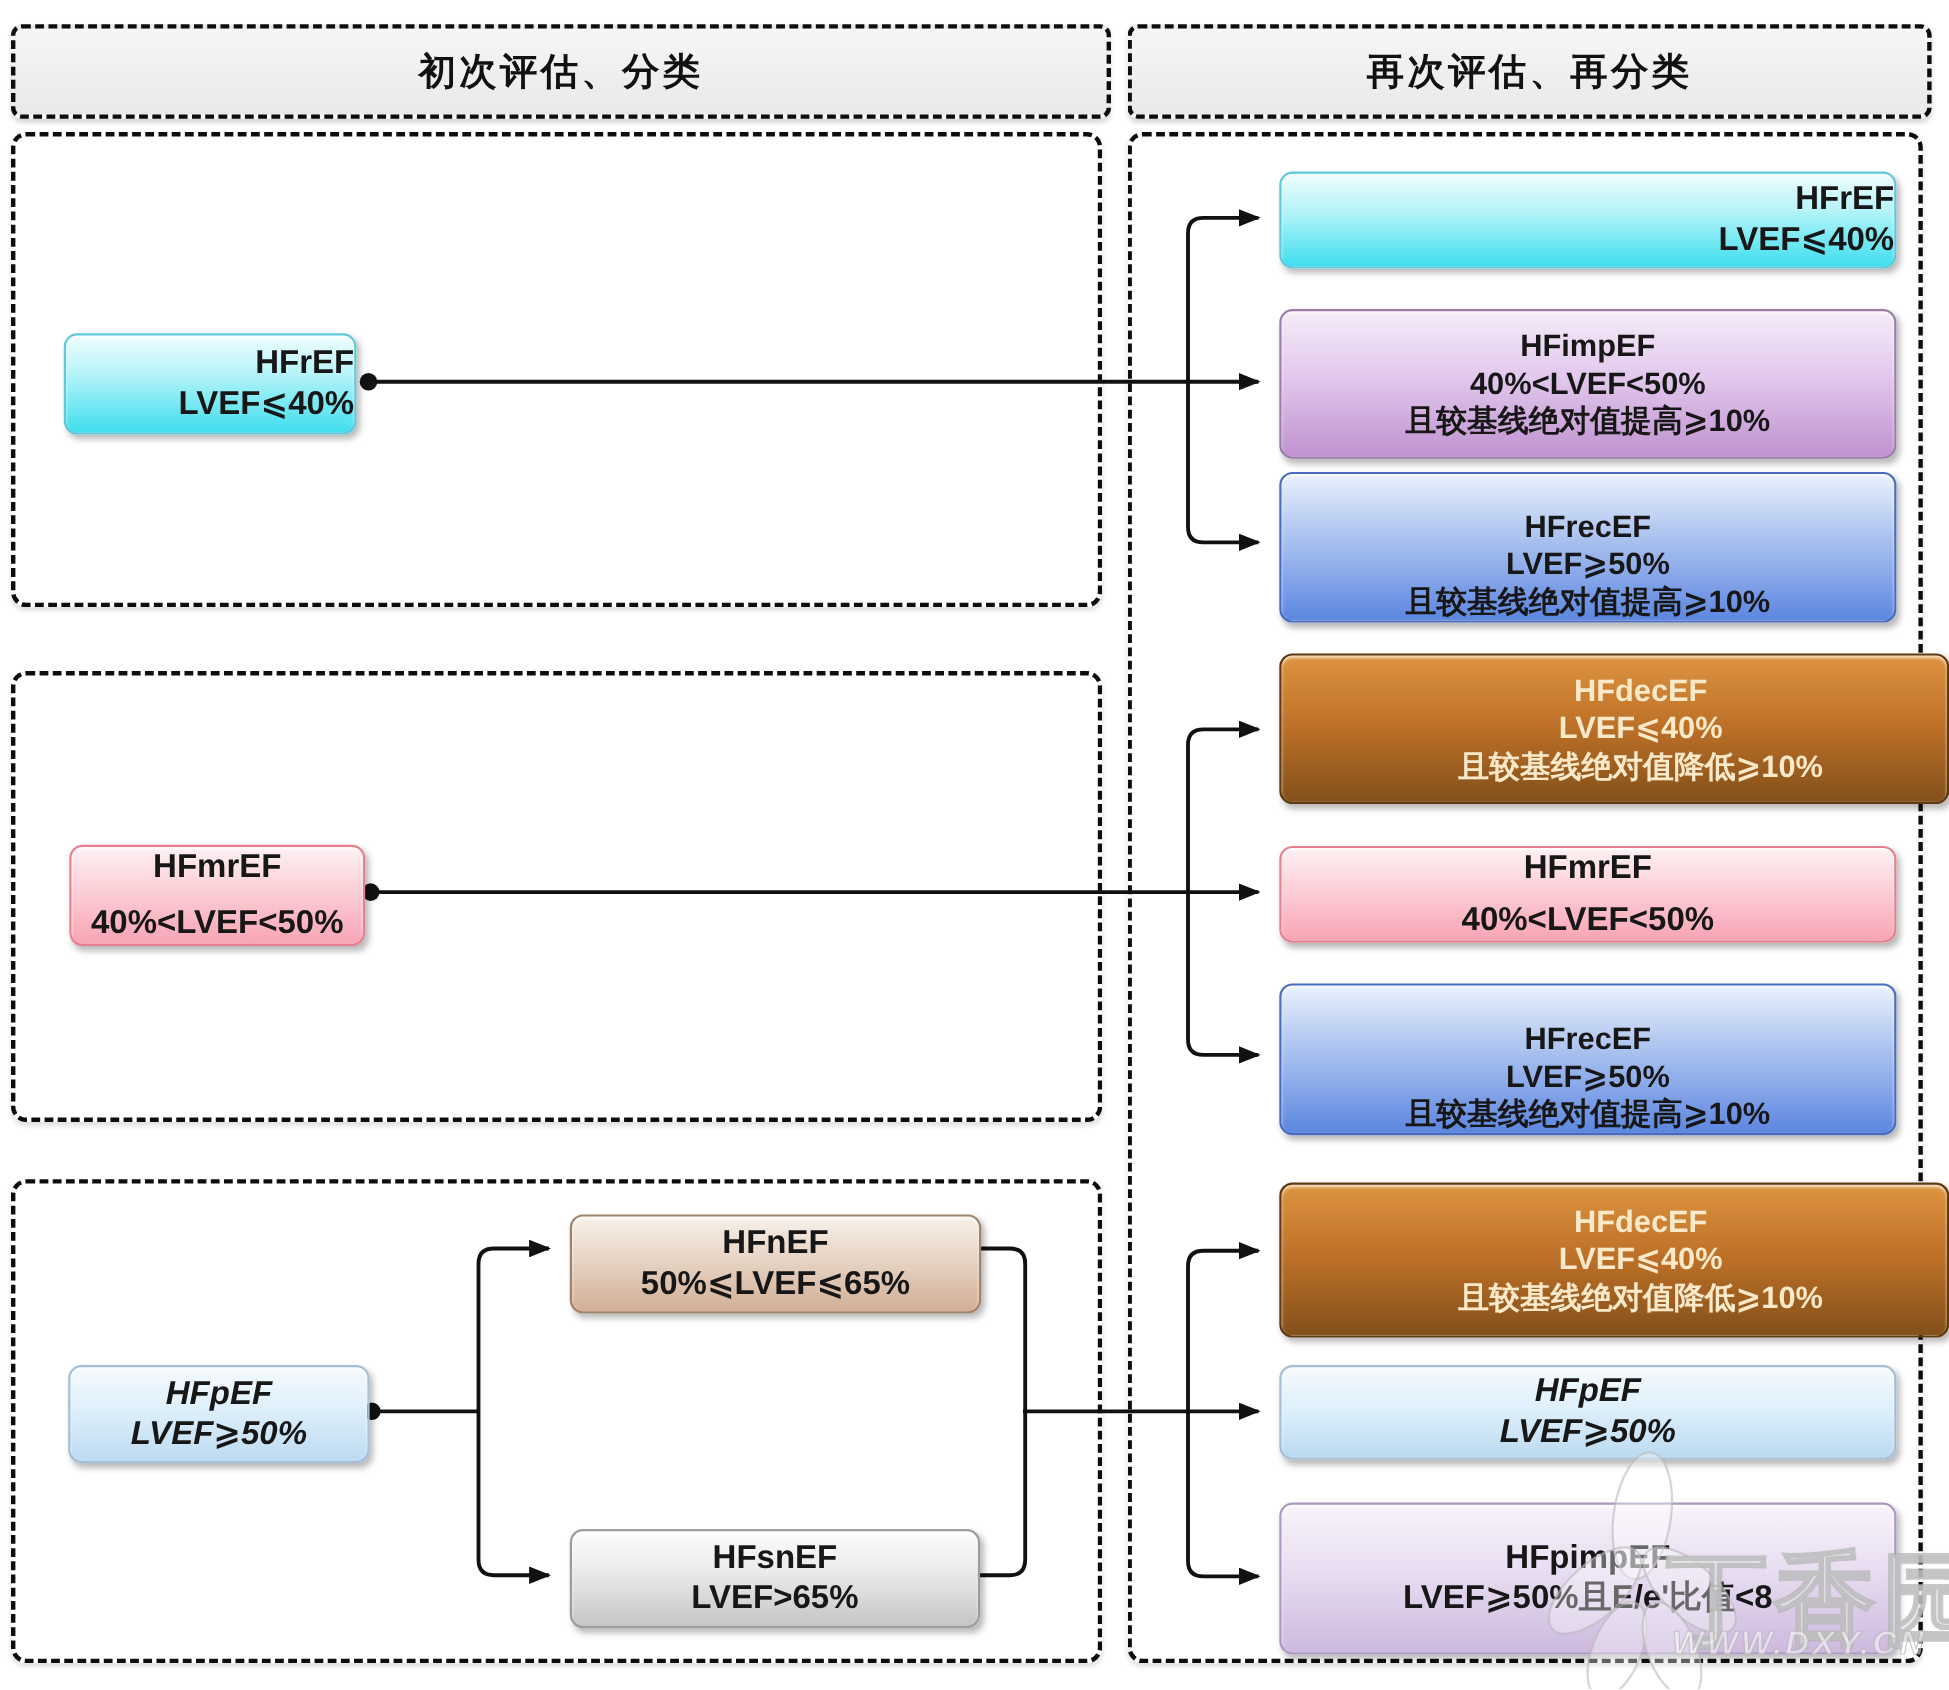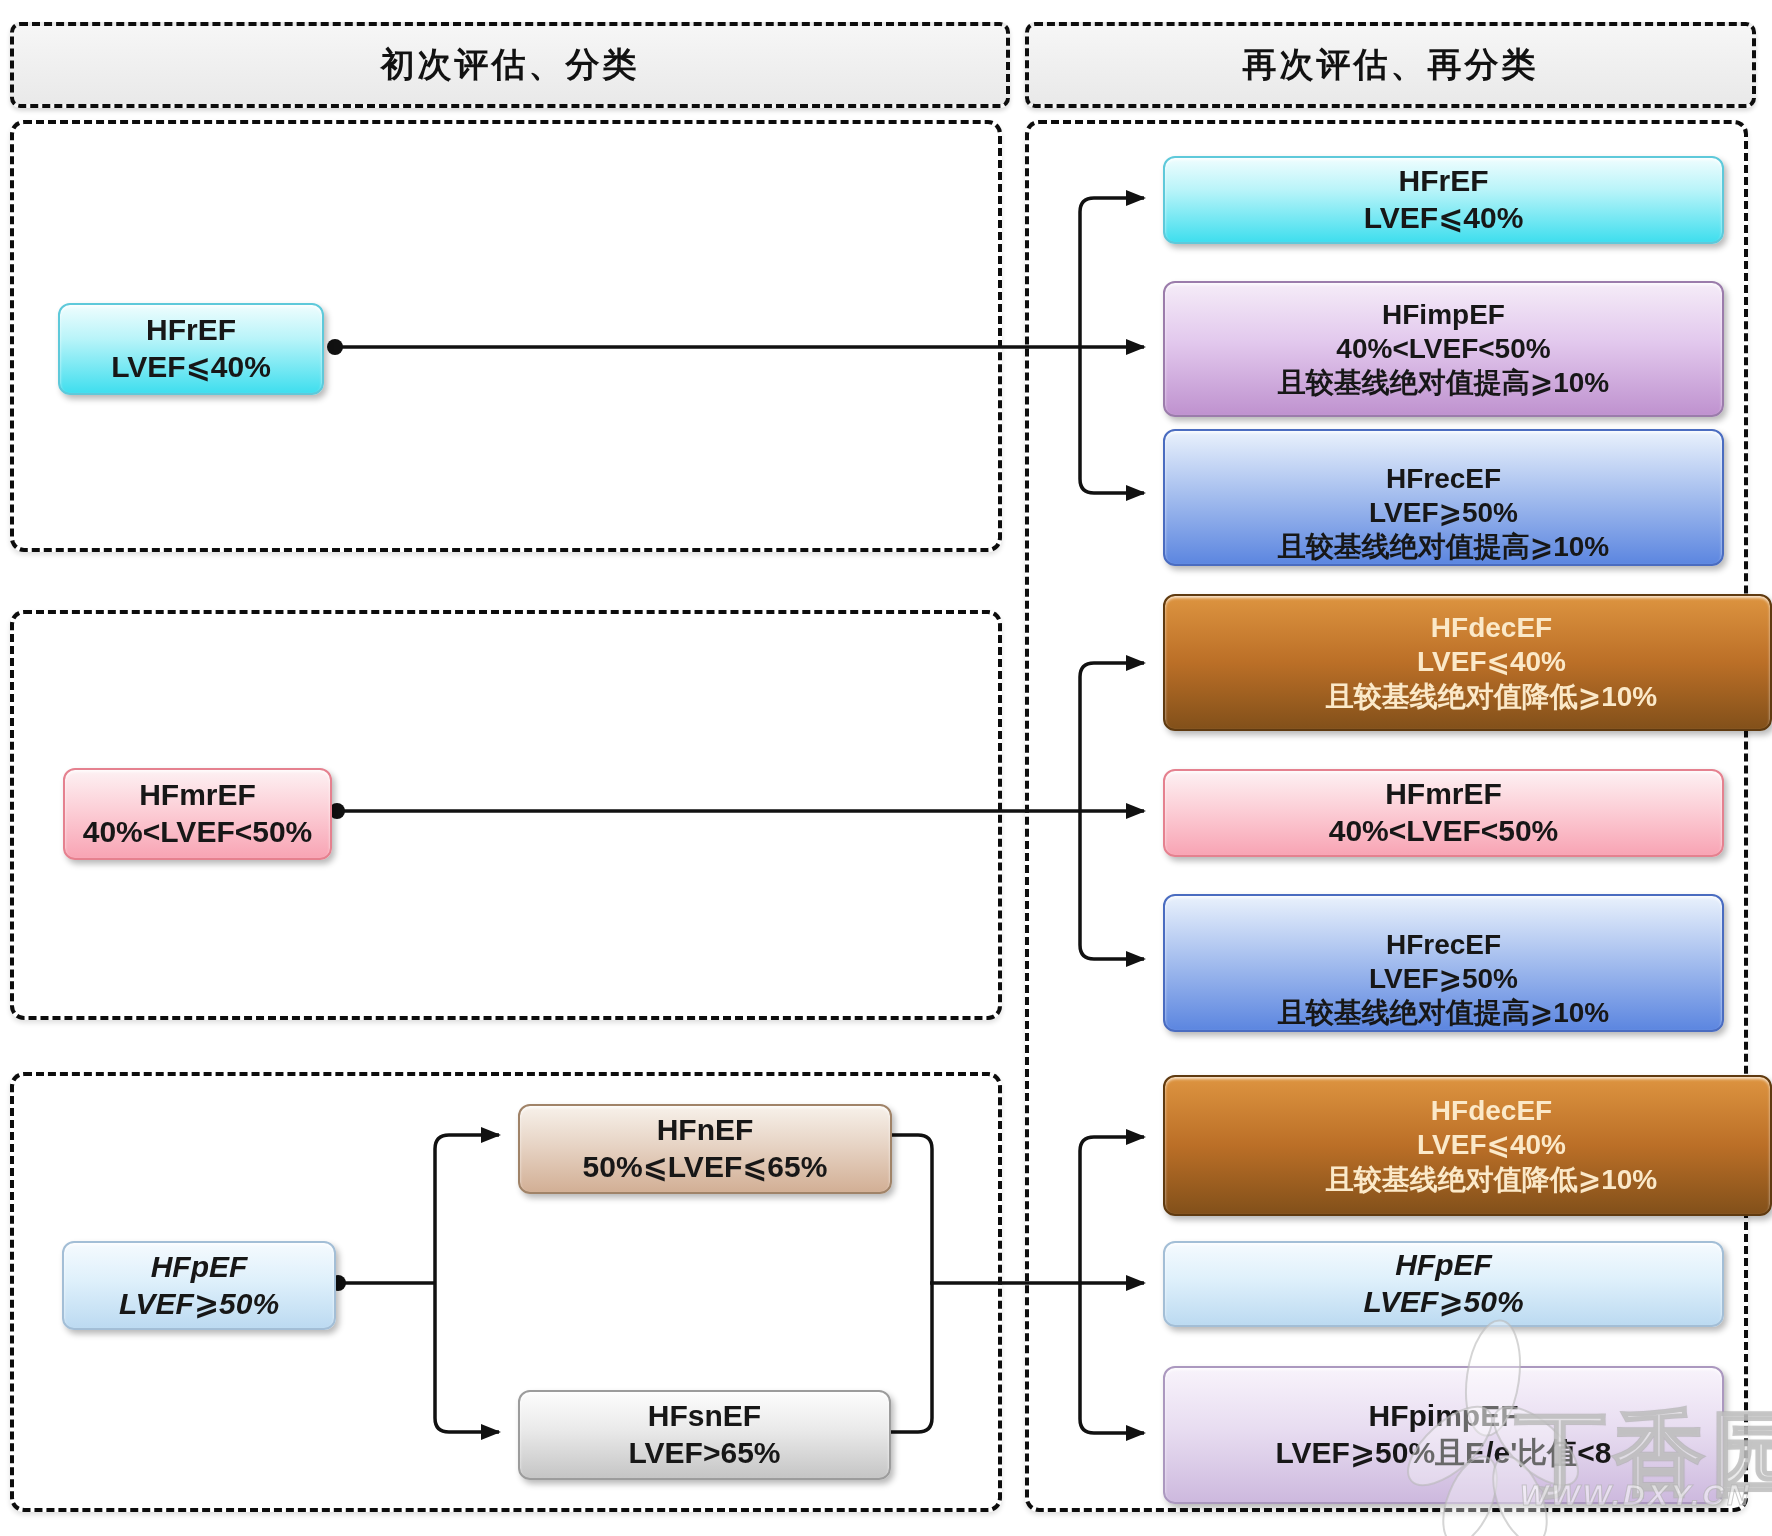--- a/index.html
+++ b/index.html
@@ -20,25 +20,25 @@
   }
   .connectors{position:absolute;left:0;top:0;z-index:3;}
   .node{
     position:absolute;z-index:4;border-radius:12px;border:2px solid #888;
     display:flex;flex-direction:column;justify-content:center;align-items:center;
     text-align:center;font-weight:700;color:#171717;
     box-shadow:inset 0 2px 3px rgba(255,255,255,0.75), 3px 4px 6px rgba(0,0,0,0.28);
   }
   .node .l{font-size:30px;line-height:1.22;white-space:nowrap;}
   .node.small .l{font-size:28px;}
-  .c-cyan   {background:linear-gradient(#effdfe 0%,#b9f4f9 38%,#3fdeee 100%);border-color:#5ec9da;}
+  .c-cyan   {background:linear-gradient(#effdfe 0%,#b9f4f9 38%,#3fdeee 100%);border-color:#5ec9da;align-items:flex-end;}
   .c-purple {background:linear-gradient(#f5ecf8 0%,#e2c8ed 45%,#bf92cf 100%);border-color:#9b7cab;}
   .c-blue   {background:linear-gradient(#e9f1fc 0%,#a9c1ef 45%,#5c86e0 100%);border-color:#4a6cc0;justify-content:flex-end;}
   .c-orange {background:linear-gradient(#dd9440 0%,#bb6f27 50%,#82501a 100%);border-color:#5f3a10;color:#fbe9c9;padding-left:48px;}
-  .c-pink   {background:linear-gradient(#fdf1f3 0%,#fccfd7 45%,#f8a4b4 100%);border-color:#e5818f;}
+  .c-pink   {background:linear-gradient(#fdf1f3 0%,#fccfd7 45%,#f8a4b4 100%);border-color:#e5818f;justify-content:space-between;}
   .c-ltblue {background:linear-gradient(#f5fafe 0%,#def0fb 45%,#bcdaf1 100%);border-color:#a3bed6;font-style:italic;}
   .c-lav    {background:linear-gradient(#f8f3fb 0%,#e8ddf1 45%,#cdb9de 100%);border-color:#ab98bf;}
   .c-tan    {background:linear-gradient(#f7f1ea 0%,#e7d4c5 45%,#d2af95 100%);border-color:#a08368;margin-top:12px;}
   .c-gray   {background:linear-gradient(#fdfdfd 0%,#e9e9e9 45%,#c5c5c5 100%);border-color:#9c9c9c;}
   .watermark{position:absolute;z-index:9;pointer-events:none;}
   .wm-logo{
     position:absolute;left:1515px;top:1392px;font-size:92px;font-weight:700;letter-spacing:6px;
     color:rgba(255,255,255,0.45);-webkit-text-stroke:2px rgba(175,175,175,0.65);
     text-shadow:0 0 2px rgba(180,180,180,0.5);white-space:nowrap;
   }

